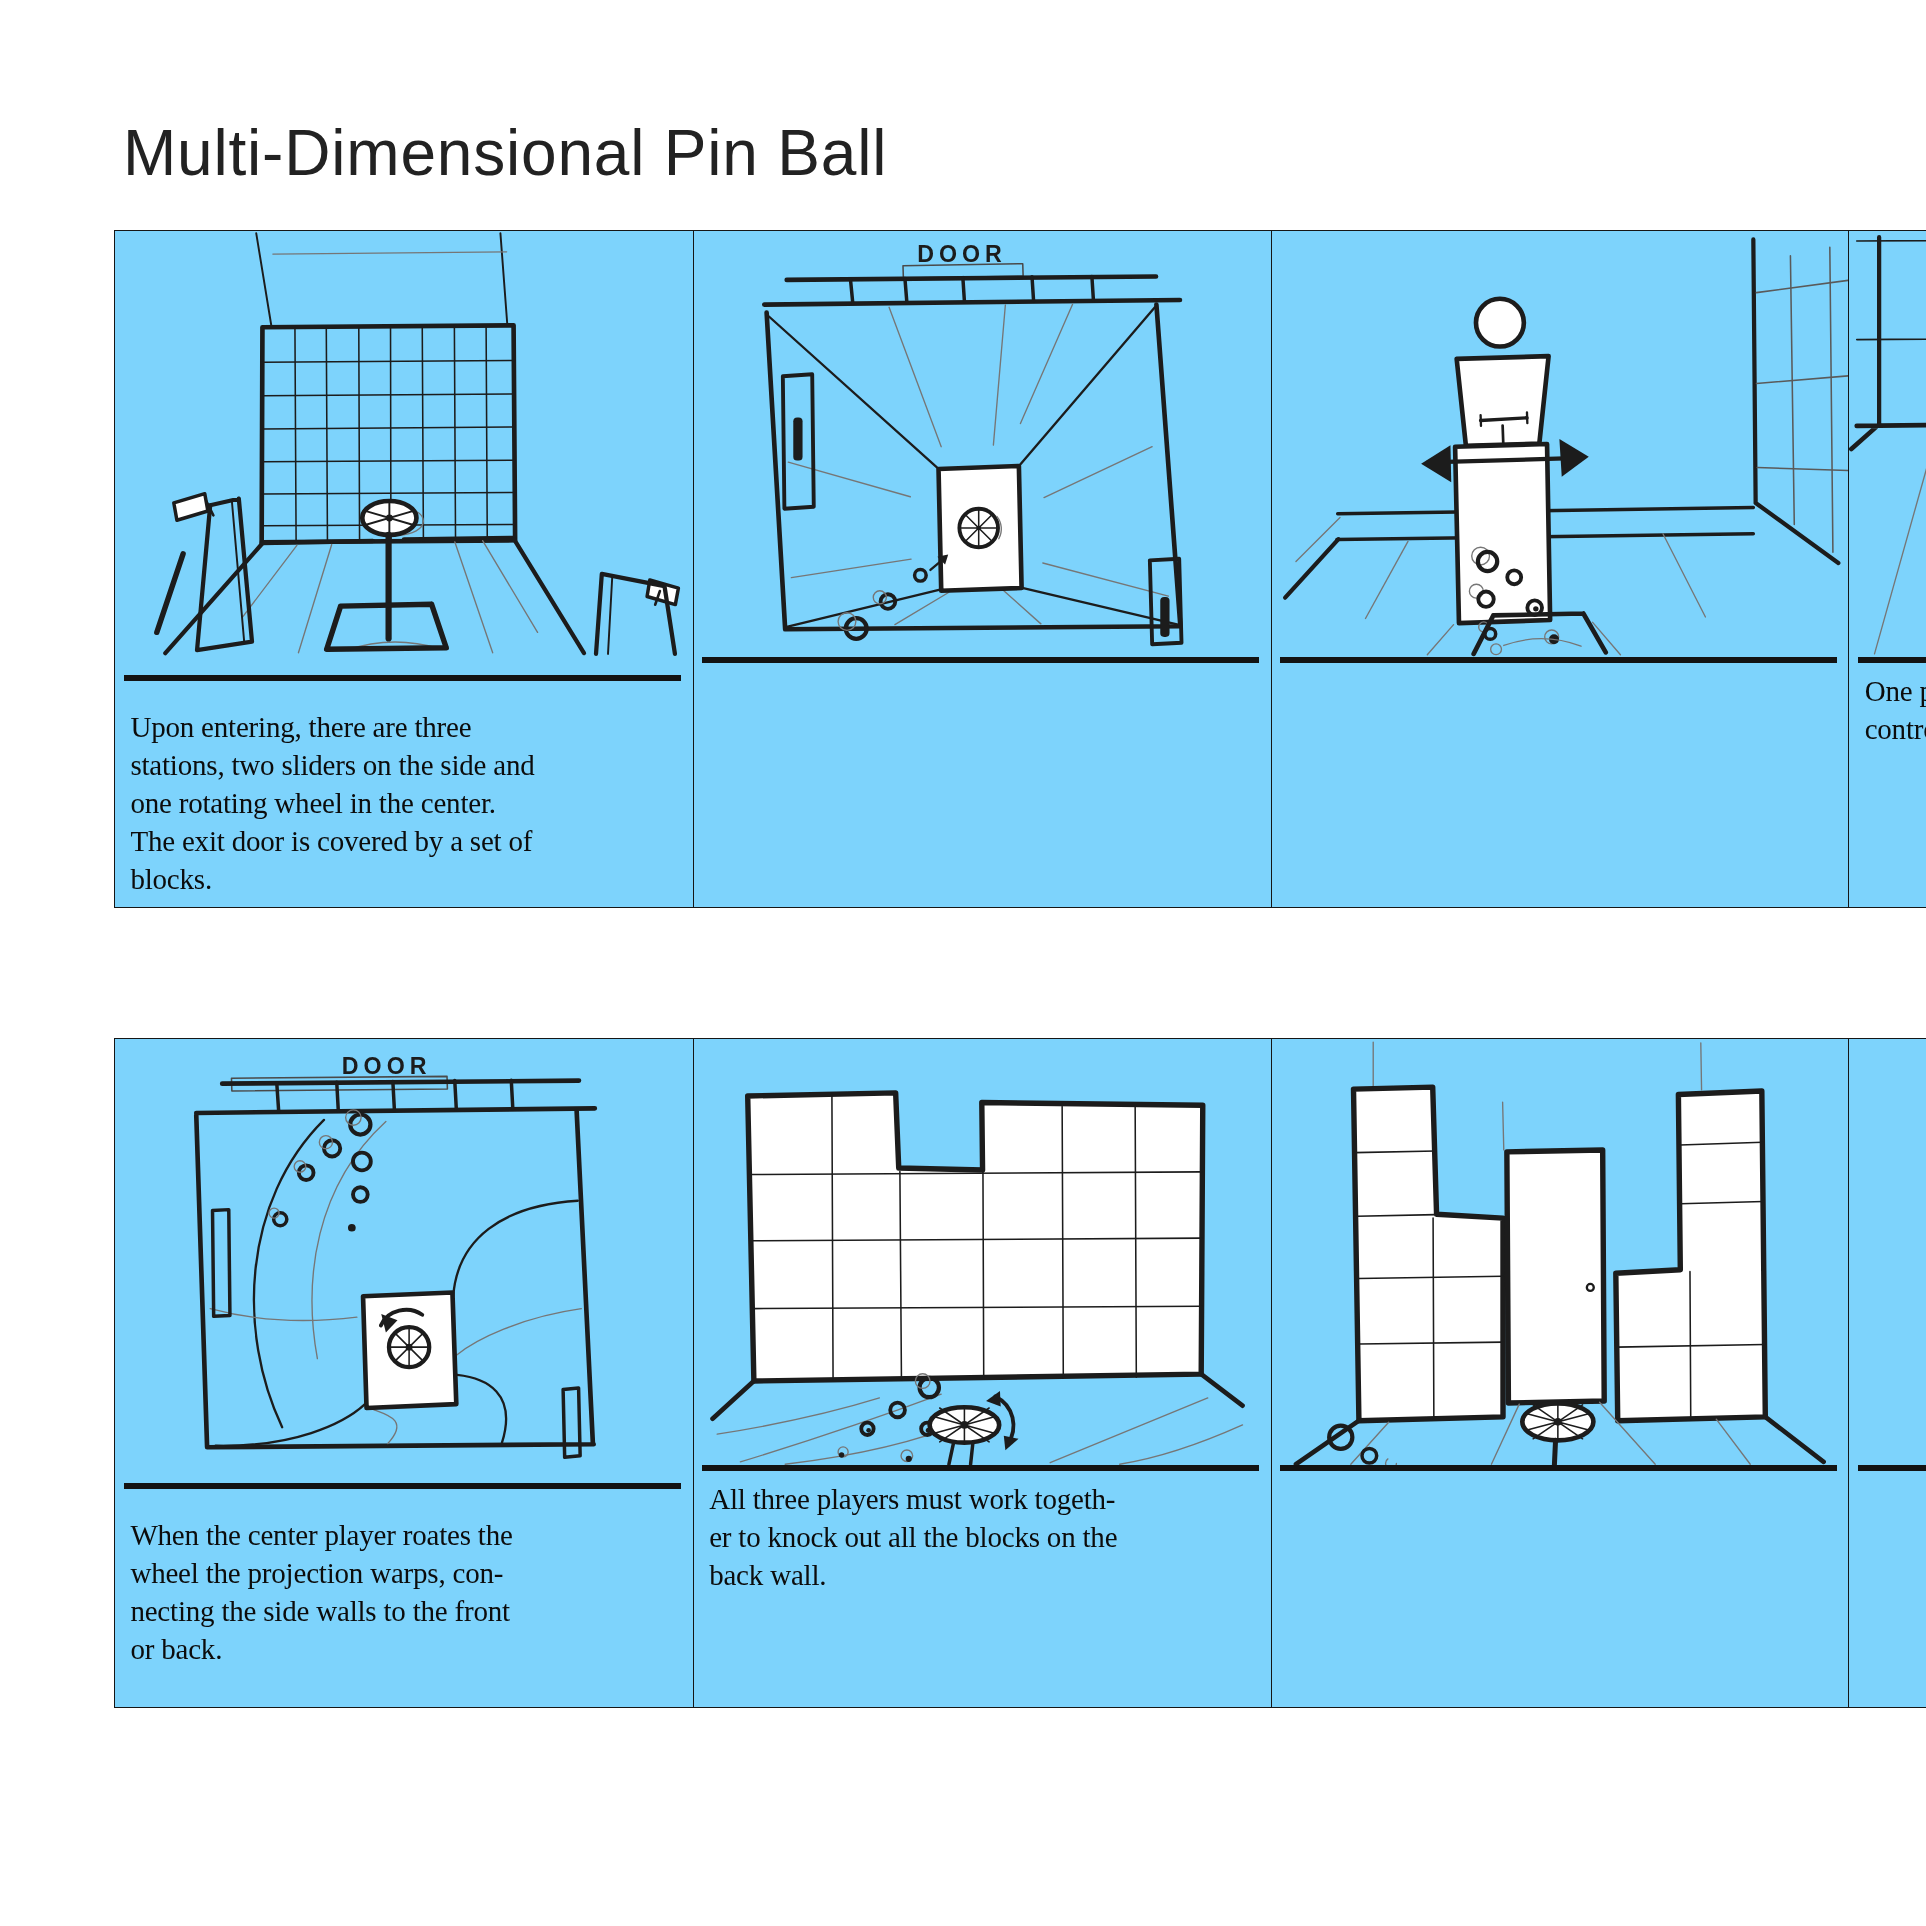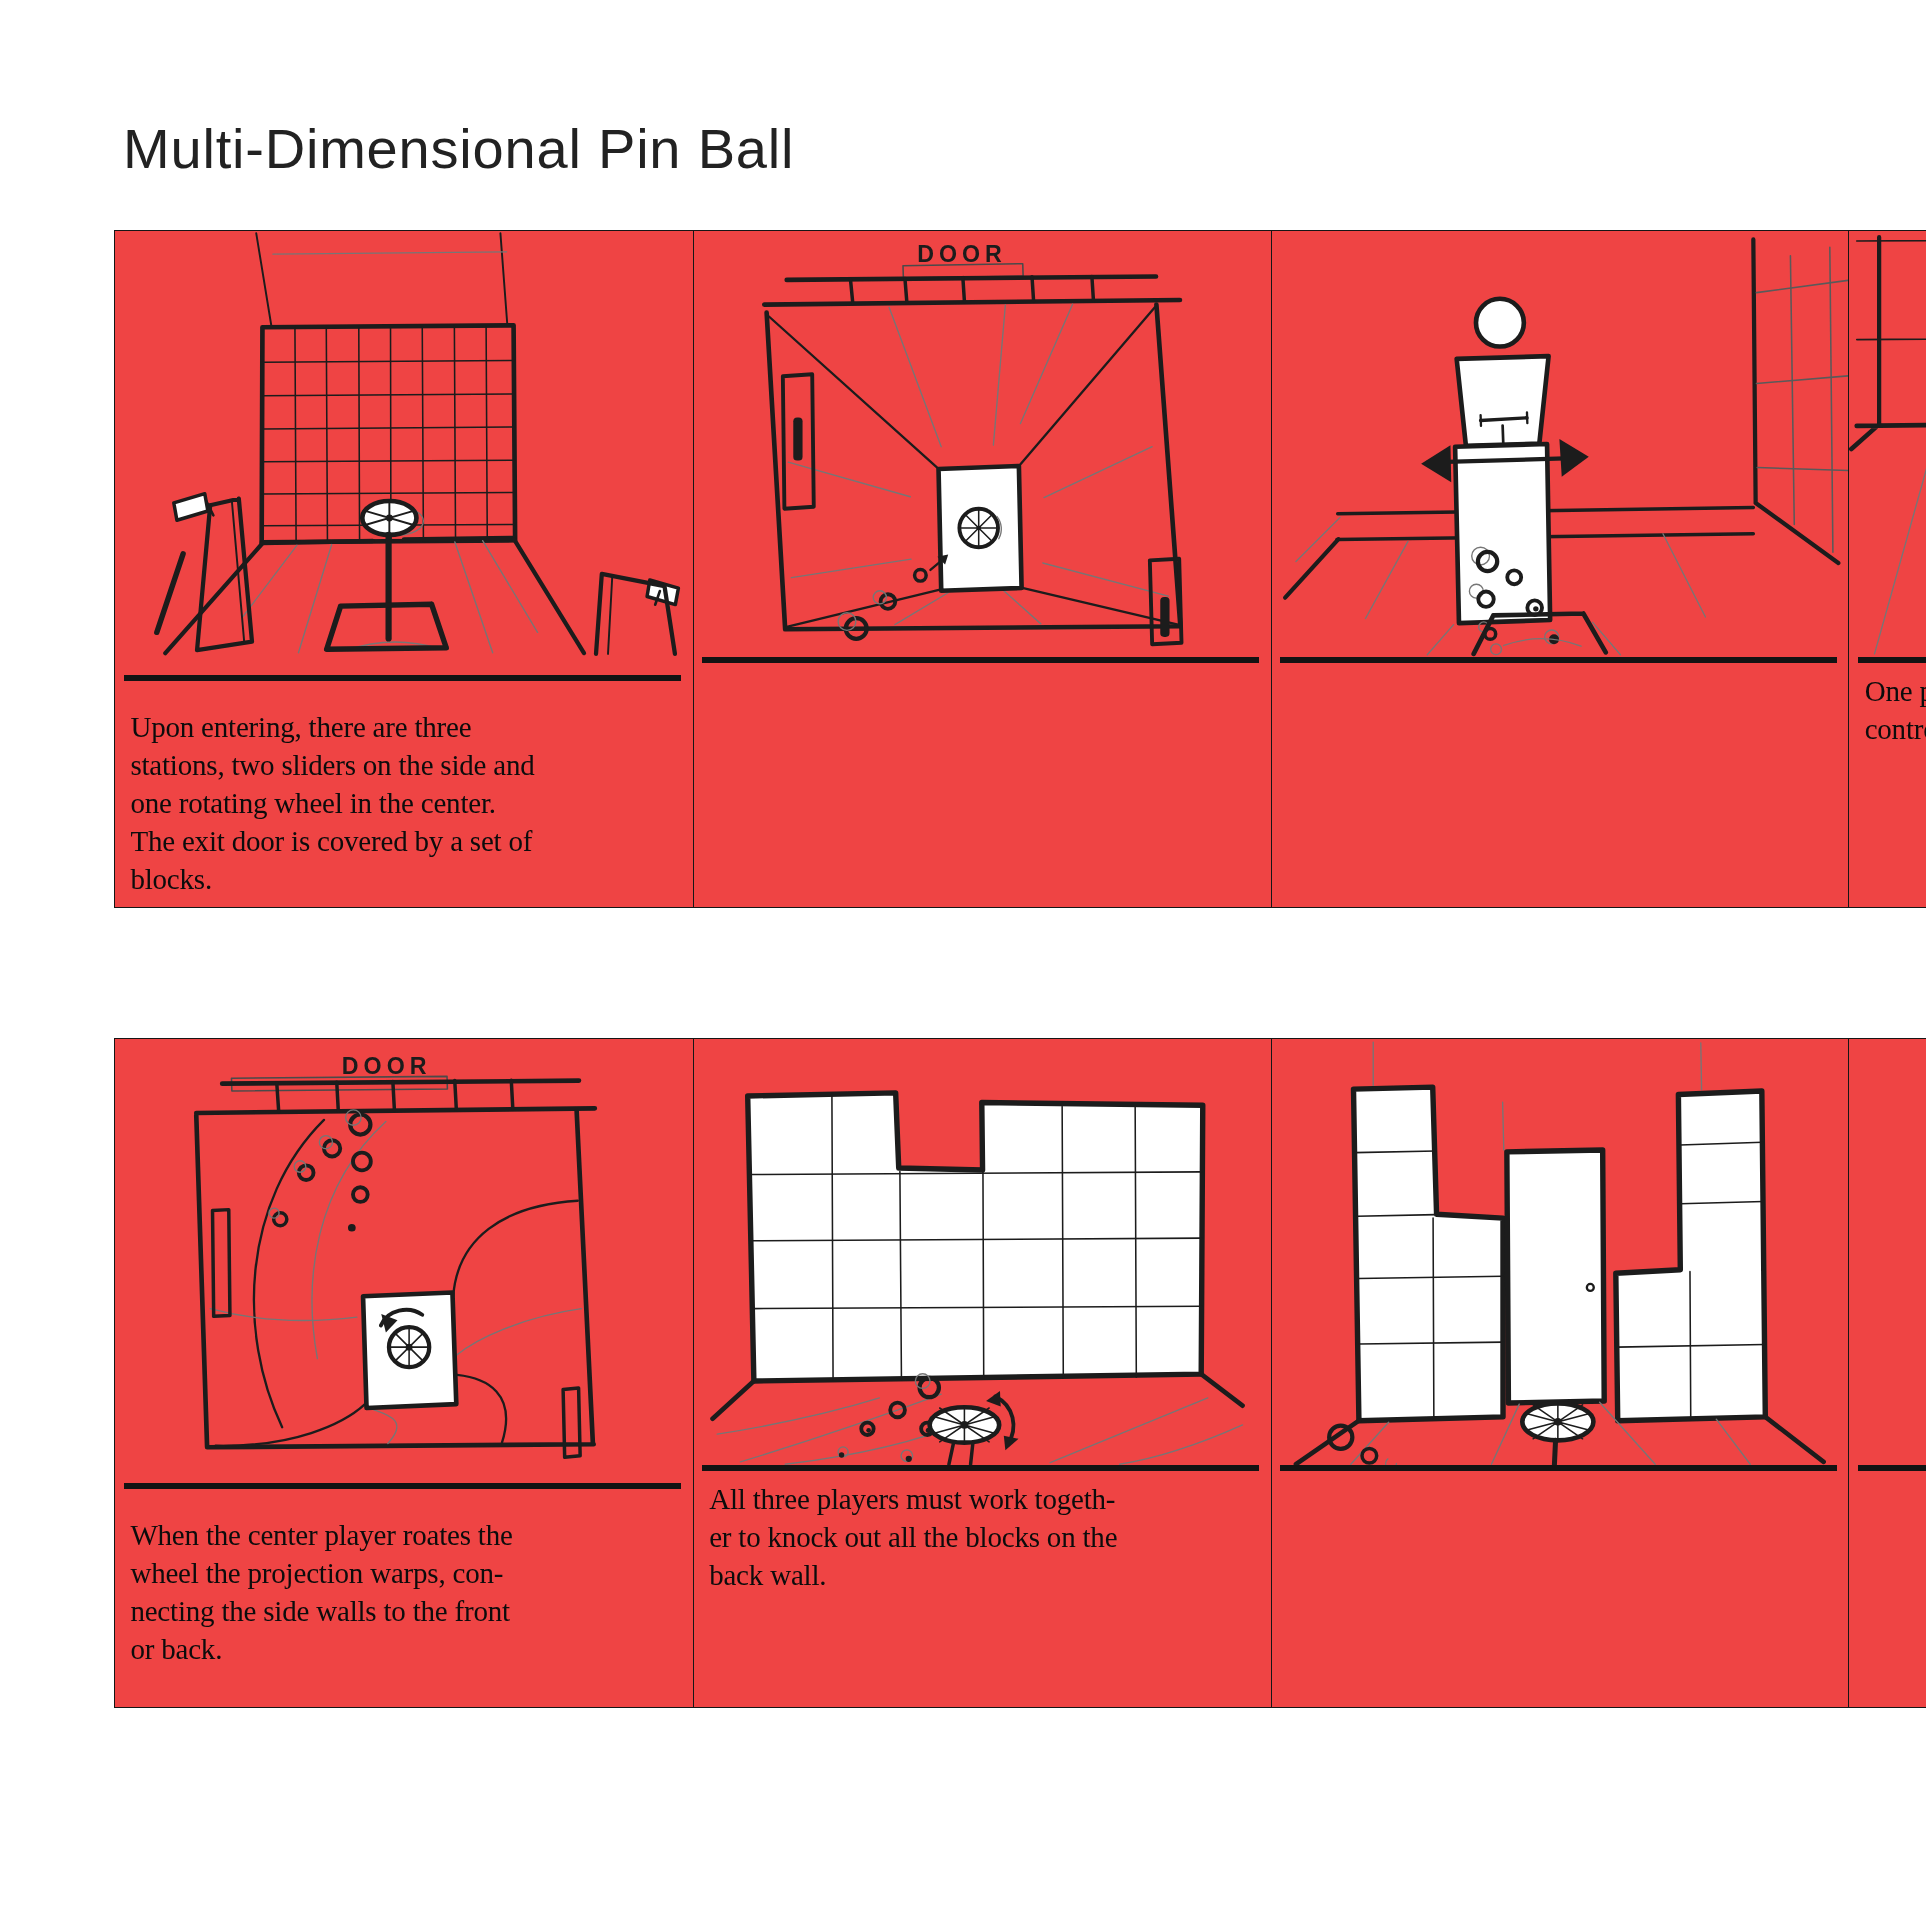--- a/index.html
+++ b/index.html
@@ -1,24 +1,24 @@
 <!DOCTYPE html>
 <html style="font-size:6.2px"><head>
 <meta charset="utf-8">
 <style>
   html,body{margin:0;padding:0;background:#ffffff;}
   #page{position:relative;width:2542px;height:1965px;background:#ffffff;overflow:hidden;
         font-family:"Liberation Sans",sans-serif;}
-  #page-title{position:absolute;left:123px;top:116px;font-size:56px;font-weight:300;
+  #page-title{position:absolute;left:123px;top:116px;font-size:64px;font-weight:300;
         color:#222222;letter-spacing:0.8px;white-space:nowrap;}
   .board{position:absolute;left:114px;width:2313px;border:1.9px solid #161616;
         display:grid;grid-template-columns:repeat(4,1fr);box-sizing:border-box;background:#fff;}
   #row-1{top:230px;height:678px;}
   #row-2{top:1038px;height:670px;}
-  .cell{border-left:1.9px solid #161616;display:flex;flex-direction:column;min-width:0;background:#ef4444;}
+  .cell{border-left:1.9px solid #161616;display:flex;flex-direction:column;min-width:0;background:#7dd3fc;}
   .cell:first-child{border-left:none;gap:18px;}
   .sketch{height:426px;flex:none;position:relative;}
   .sketch svg{display:block;width:100%;height:100%;}
   .sep{height:6.2px;flex:none;background:#131313;margin:0 11.6px 0 8.5px;}
   .caption{font-family:"Liberation Serif",serif;font-size:29px;line-height:38px;color:#0c0c0c;
         padding:9.2px 13px 0 15.4px;white-space:pre-line;letter-spacing:-0.2px;}
   
   .ink path,.ink circle,.ink ellipse{stroke:#1c1c1c;fill:none;stroke-linecap:round;stroke-linejoin:round;}
   .s4{stroke-width:4px;} .s5{stroke-width:5px;} .s6{stroke-width:6px;} .s7{stroke-width:7px;}
   .s8{stroke-width:8px;} .s9{stroke-width:9px;} .s10{stroke-width:10px;} .s11{stroke-width:11px;}

